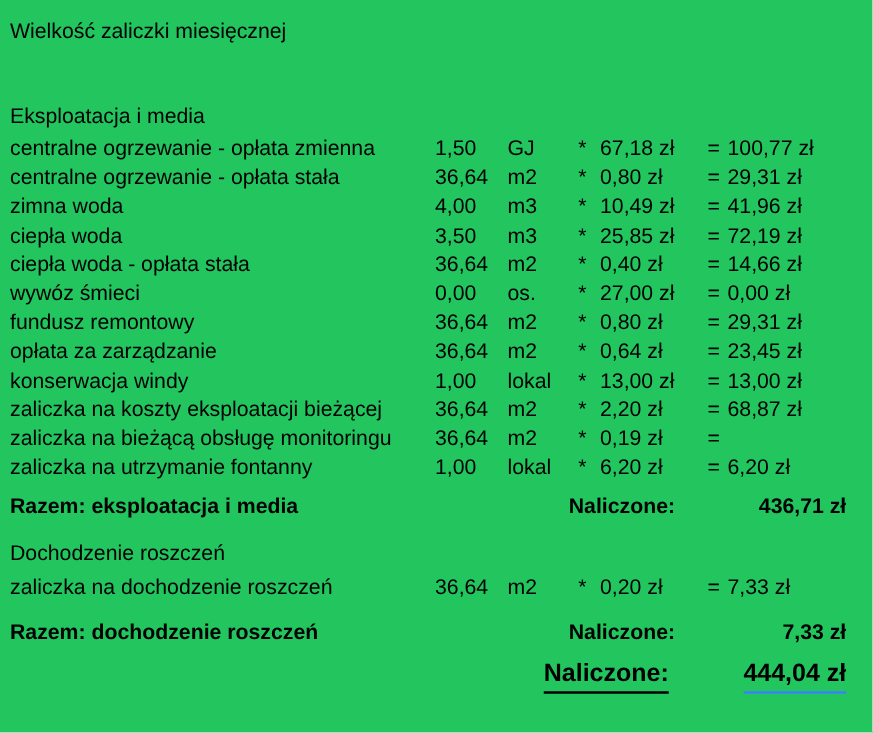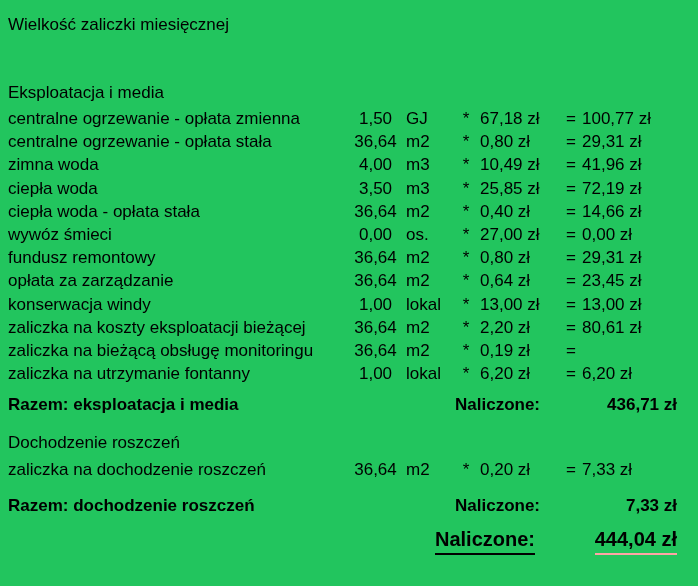--- a/index.html
+++ b/index.html
@@ -15,21 +15,21 @@
   }
   .doc-title { position: absolute; left: 8px; top: 13px; line-height: 23px; }
   .sec-header { position: absolute; left: 8px; font-weight: normal; line-height: 23px; }
   .sec-header-1 { top: 81px; }
   .sec-header-2 { top: 431px; }
   .rows { position: absolute; left: 8px; width: 669px; }
   .rows-1 { top: 107px; }
   .rows-2 { top: 458px; }
   .row { display: flex; height: 23.2px; line-height: 23.2px; white-space: nowrap; }
   .c-label { width: 340px; overflow: hidden; }
-  .c-qty   { width: 55px;  text-align: center; }
+  .c-qty   { width: 55px;  text-align: left; }
   .c-unit  { width: 49px;  padding-left: 3px; box-sizing: border-box; }
   .c-op    { width: 28px;  text-align: center; }
   .c-price { width: 80px;  }
   .c-eq    { width: 22px;  text-align: center; }
   .c-total { width: 95px;  text-align: left; }
   .summary-row {
     position: absolute; left: 8px; width: 669px; height: 23px;
     line-height: 23px; font-weight: bold; white-space: nowrap;
   }
   .summary-row-1 { top: 393px; }
@@ -40,21 +40,21 @@
   .grand-total-row {
     position: absolute; left: 8px; width: 669px; top: 528px; height: 30px;
     font-size: 20px; font-weight: bold; line-height: 22px; white-space: nowrap;
   }
   .g-label {
     position: absolute; left: 427px;
     padding-bottom: 3px; border-bottom: 2px solid #000000;
   }
   .g-value {
     position: absolute; right: 0; text-align: right;
-    padding-bottom: 3px; border-bottom: 2px solid #fca5a5;
+    padding-bottom: 3px; border-bottom: 2px solid #3b82f6;
   }
 </style>
 </head>
 <body>
 
 <div class="page">
 
   <div class="doc-title">Wielkość zaliczki miesięcznej</div>
 
   <div class="sec-header sec-header-1">Eksploatacja i media</div>
@@ -141,21 +141,21 @@
       <span class="c-eq">=</span>
       <span class="c-total">13,00 zł</span>
     </div>
     <div class="row">
       <span class="c-label">zaliczka na koszty eksploatacji bieżącej</span>
       <span class="c-qty">36,64</span>
       <span class="c-unit">m2</span>
       <span class="c-op">*</span>
       <span class="c-price">2,20 zł</span>
       <span class="c-eq">=</span>
-      <span class="c-total">80,61 zł</span>
+      <span class="c-total">68,87 zł</span>
     </div>
     <div class="row">
       <span class="c-label">zaliczka na bieżącą obsługę monitoringu</span>
       <span class="c-qty">36,64</span>
       <span class="c-unit">m2</span>
       <span class="c-op">*</span>
       <span class="c-price">0,19 zł</span>
       <span class="c-eq">=</span>
     </div>
     <div class="row">

